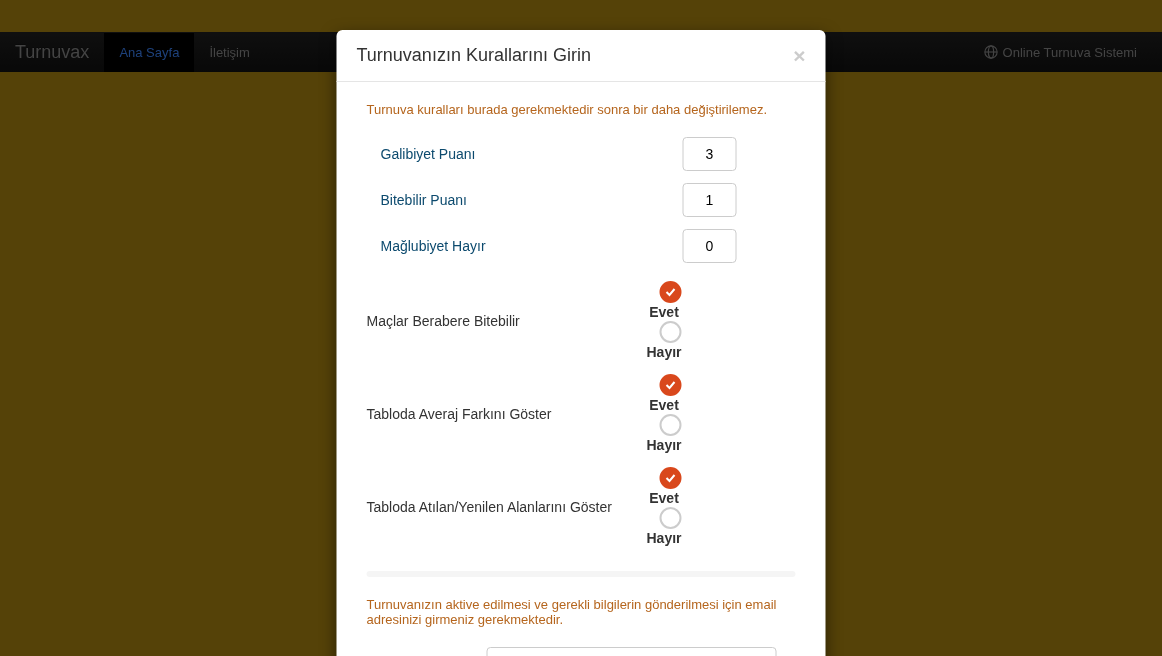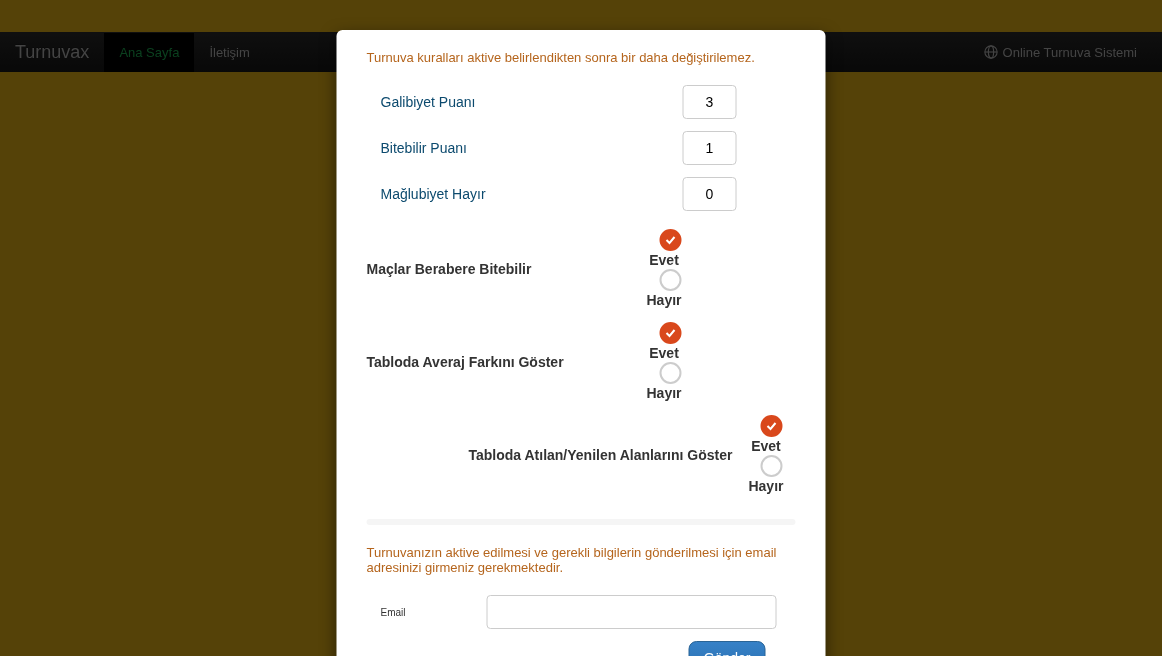--- a/index.html
+++ b/index.html
@@ -35,21 +35,21 @@
       text-shadow: 0 -1px 0 rgba(0,0,0,0.25);
     }
     .nav-item {
       color: #888;
       font-size: 13px;
       padding: 12px 15px;
       cursor: pointer;
     }
     .nav-item.active {
       background-color: #000;
-      color: #15803d;
+      color: #3b82f6;
     }
     .navbar-right {
       margin-left: auto;
       display: flex;
       align-items: flex-start;
       color: #888;
       font-size: 13px;
       padding: 10px 15px;
       cursor: pointer;
     }
@@ -119,21 +119,20 @@
       flex: 0 0 280px;
       padding-left: 14px;
       font-size: 14px;
       color: #0c4a6e;
     }
     .form-label-wide {
       flex: 0 0 280px;
       padding-left: 0;
       font-size: 14px;
       color: #333;
-      font-weight: bold;
     }
     .form-input-num {
       width: 54px;
       height: 34px;
       padding: 6px 12px;
       font-size: 14px;
       text-align: center;
       border: 1px solid #ccc;
       border-radius: 4px;
       margin-left: 36px;
@@ -223,22 +222,26 @@
           <line x1="1" y1="8" x2="15" y2="8" stroke="#888" stroke-width="1.3"></line>
         </svg>
     </span>
     <span>Online Turnuva Sistemi</span>
   </div>
 </div>
 
 <div class="modal-backdrop"></div>
 
 <div class="modal">
+  <div class="modal-header">
+    <div class="modal-title">Turnuvanızın Kurallarını Girin</div>
+    <button class="close-btn">×</button>
+  </div>
   <div class="modal-body">
-    <div class="warning-text">Turnuva kuralları aktive belirlendikten sonra bir daha değiştirilemez.</div>
+    <div class="warning-text">Turnuva kuralları burada gerekmektedir sonra bir daha değiştirilemez.</div>
 
     <div class="form-row">
       <div class="form-label">Galibiyet Puanı</div>
       <input class="form-input-num" type="text" value="3" style="">
     </div>
 
     <div class="form-row">
       <div class="form-label">Bitebilir Puanı</div>
       <input class="form-input-num" type="text" value="1" style="">
     </div>
@@ -273,21 +276,21 @@
             </svg>
         </span>
         <span class="radio-label">Evet</span>
         <span class="radio-btn">
           
         </span>
         <span class="radio-label">Hayır</span>
       </div>
     </div>
 
-    <div class="form-row" style="margin-top:14px;justify-content:flex-end;">
+    <div class="form-row" style="margin-top:14px;">
       <div class="form-label-wide">Tabloda Atılan/Yenilen Alanlarını Göster</div>
       <div class="radio-group">
         <span class="radio-btn checked">
           <svg width="12" height="12" viewBox="0 0 12 12">
               <path d="M2 6 L5 9 L10 3" stroke="#fff" stroke-width="2" fill="none"></path>
             </svg>
         </span>
         <span class="radio-label">Evet</span>
         <span class="radio-btn">
           

